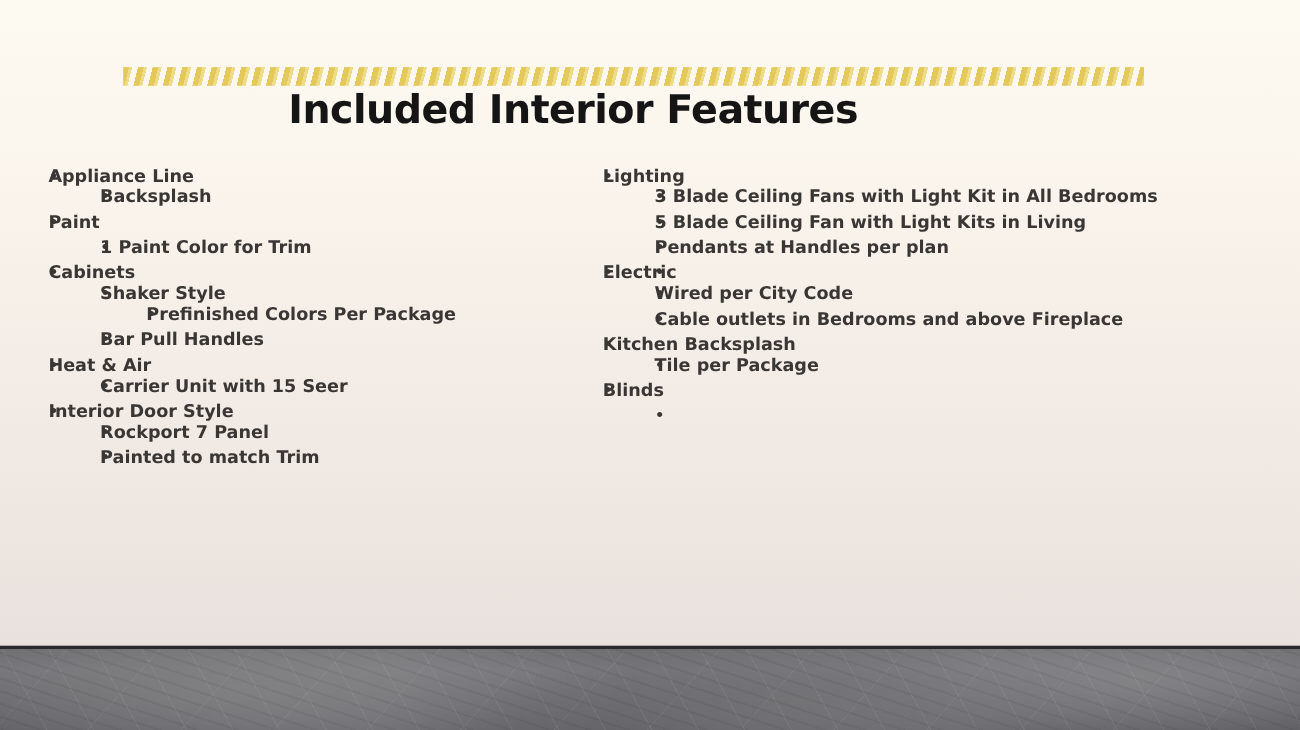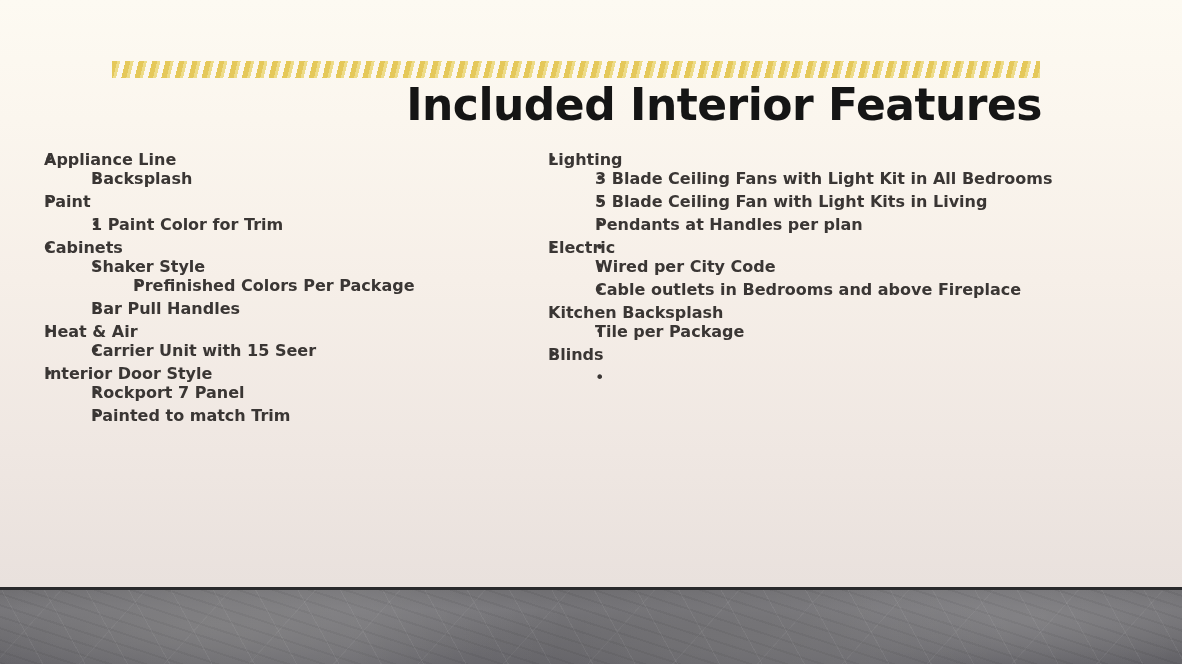--- a/index.html
+++ b/index.html
@@ -42,24 +42,24 @@
         rgba(255,255,255,0) 13px);
     opacity: .92;
   }
 
   
   #title {
     position: absolute;
     left: 0;
     top: 82px;
     width: 1042px;
-    text-align: right;
+    text-align: center;
     font-family: "DejaVu Sans", sans-serif;
     font-weight: bold;
-    font-size: 44px;
+    font-size: 36px;
     letter-spacing: -0.5px;
     color: #151515;
     line-height: 1.05;
   }
 
   
   #columns {
     position: absolute;
     top: 150px;
     left: 0;

